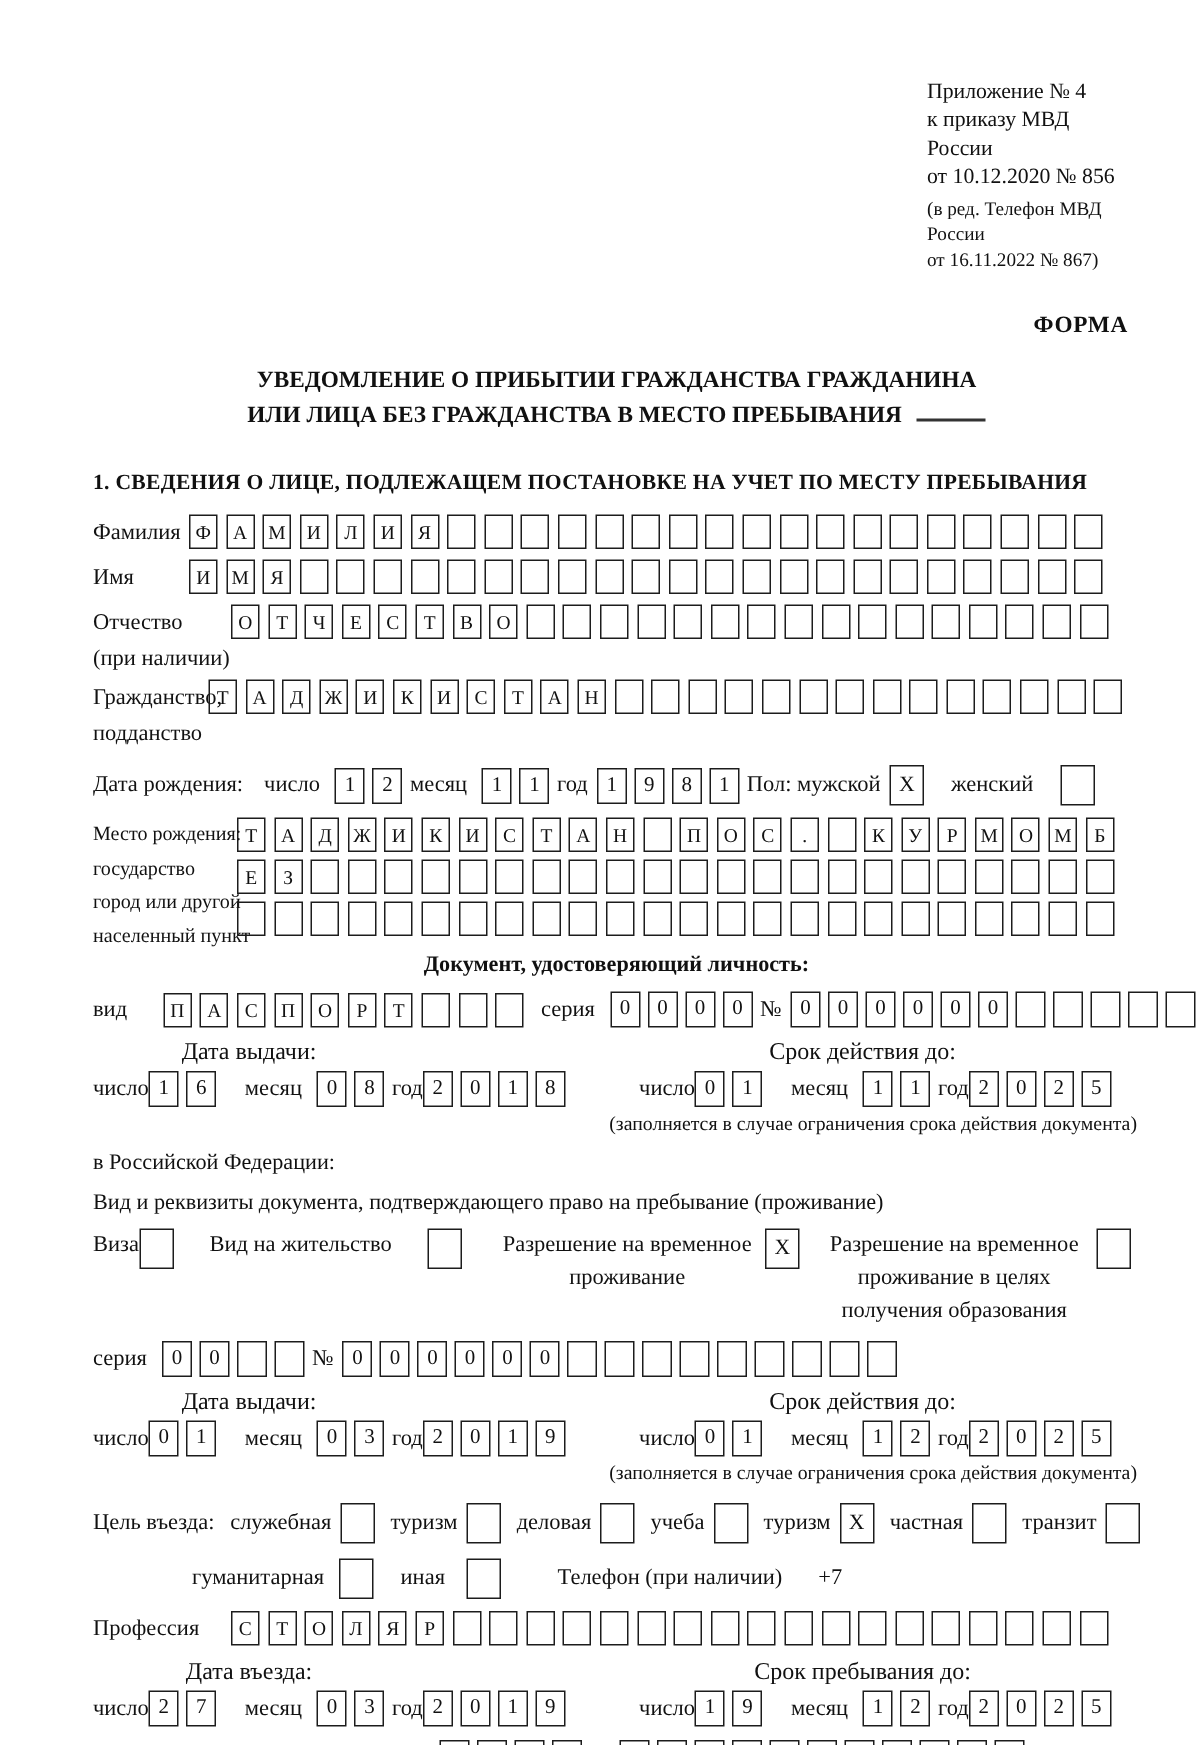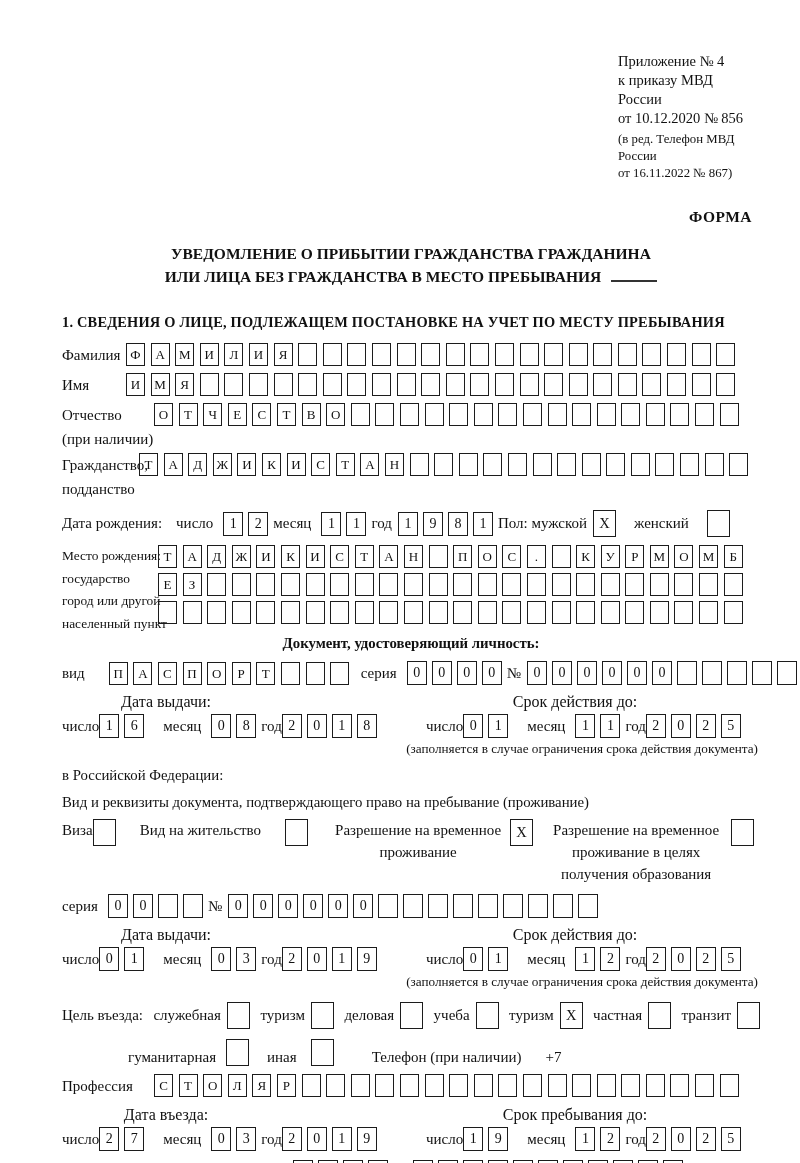--- a/index.html
+++ b/index.html
@@ -63,21 +63,21 @@
   .opts { display:flex; align-items:flex-start; margin-top:8px; }
   .opt { display:flex; align-items:flex-start; }
   .opt .olabel { line-height:22px;text-align:center; }
   .opt .center { text-align:center; }
 
   
   .purpose { display:flex; align-items:center; justify-content:space-between; margin-top:12px; }
   .purpose .pitem { display:flex; align-items:center; }
   .purpose .pitem span.t { margin-right:6px; }
 
-  .phone-row { display:flex; align-items:flex-end; margin-top:10px; padding-left:66px; }
+  .phone-row { display:flex; align-items:center; margin-top:10px; padding-left:66px; }
 </style>
 </head>
 <body>
 
 <div class="page">
 
   <div class="annex">
     <div>Приложение № 4</div>
     <div>к приказу МВД России</div>
     <div>от 10.12.2020 № 856</div>

